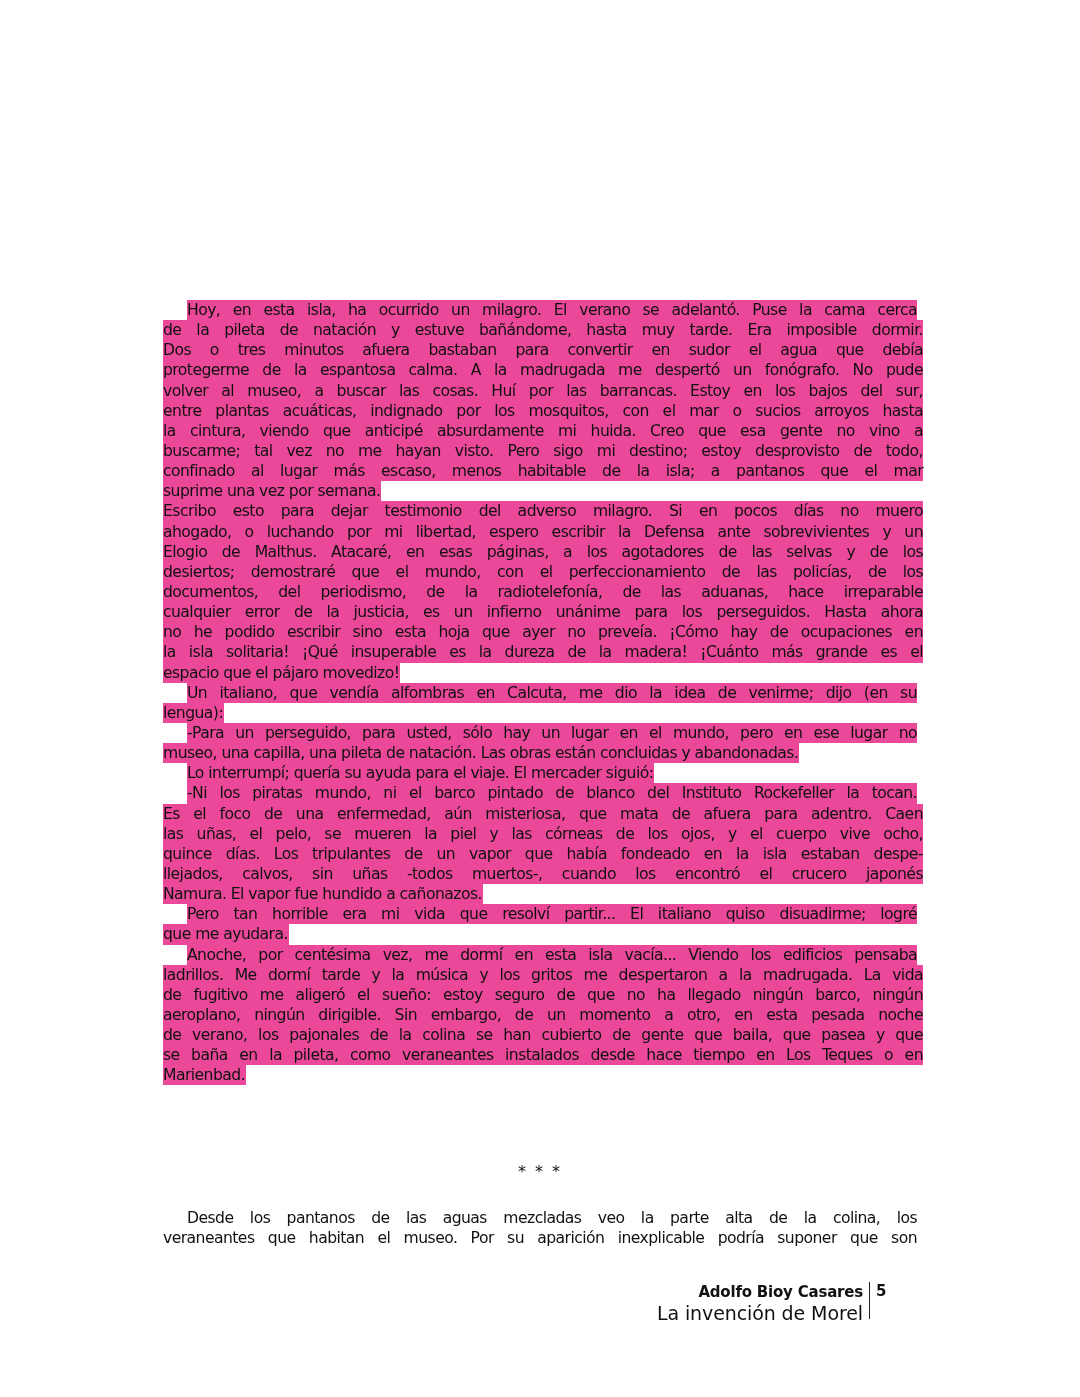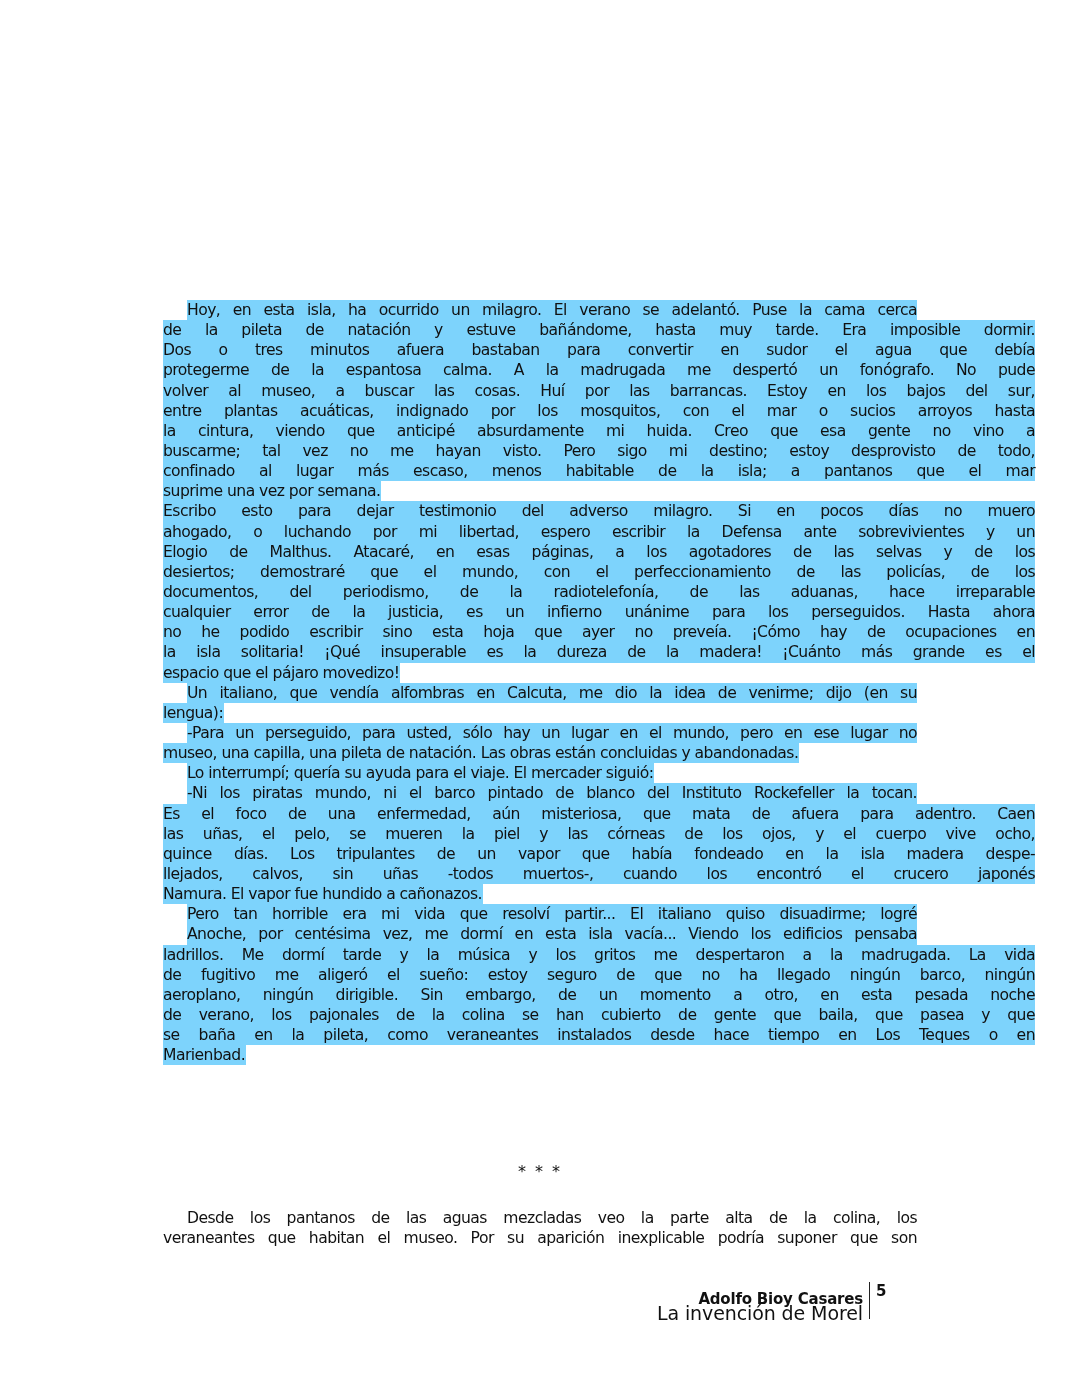--- a/index.html
+++ b/index.html
@@ -24,28 +24,28 @@
   .line {
     position: relative;
     height: 20.15px;
     line-height: 20.15px;
     font-size: 15.6px;
     white-space: nowrap;
     letter-spacing: -0.55px;
     word-spacing: 0px;
   }
   .line .hl {
-    background: #7dd3fc;
+    background: #ec4899;
     display: inline-block;
     height: 20.15px;
     line-height: 20.15px;
   }
   .line.justify .hl {
     display: block;
-    width: 872px;
+    width: 760px;
     text-align: justify;
     text-align-last: justify;
   }
   .line.indent .hl {
     padding-left: 24px;
   }
   .line.justify.indent .hl {
     width: 730px;
   }
   .line.last .hl {
@@ -89,21 +89,21 @@
   .footer {
     position: absolute;
     left: 600px;
     top: 1282px;
     width: 300px;
     height: 40px;
   }
   .footer-author {
     position: absolute;
     right: 37px;
-    top: 8px;
+    top: 1px;
     font-weight: bold;
     font-size: 15px;
     letter-spacing: -0.2px;
     white-space: nowrap;
   }
   .footer-title {
     position: absolute;
     right: 37px;
     top: 20px;
     font-size: 19px;
@@ -195,29 +195,30 @@
   <div class="line justify indent gap-left">
       <span class="hl">-Ni los piratas mundo, ni el barco pintado de blanco del Instituto Rockefeller la tocan.</span>
     </div>
   <div class="line justify">
       <span class="hl">Es el foco de una enfermedad, aún misteriosa, que mata de afuera para adentro. Caen</span>
     </div>
   <div class="line justify">
       <span class="hl">las uñas, el pelo, se mueren la piel y las córneas de los ojos, y el cuerpo vive ocho,</span>
     </div>
   <div class="line justify">
-      <span class="hl">quince días. Los tripulantes de un vapor que había fondeado en la isla madera despe-</span>
+      <span class="hl">quince días. Los tripulantes de un vapor que había fondeado en la isla estaban despe-</span>
     </div>
   <div class="line justify">
       <span class="hl">llejados, calvos, sin uñas -todos muertos-, cuando los encontró el crucero japonés</span>
     </div>
   <div class="line last"><span class="hl">Namura. El vapor fue hundido a cañonazos.</span></div>
   <div class="line justify indent gap-left">
       <span class="hl">Pero tan horrible era mi vida que resolví partir... El italiano quiso disuadirme; logré</span>
     </div>
+  <div class="line last"><span class="hl">que me ayudara.</span></div>
   <div class="line justify indent gap-left">
       <span class="hl">Anoche, por centésima vez, me dormí en esta isla vacía... Viendo los edificios pensaba</span>
     </div>
   <div class="line justify">
       <span class="hl">ladrillos. Me dormí tarde y la música y los gritos me despertaron a la madrugada. La vida</span>
     </div>
   <div class="line justify">
       <span class="hl">de fugitivo me aligeró el sueño: estoy seguro de que no ha llegado ningún barco, ningún</span>
     </div>
   <div class="line justify">

